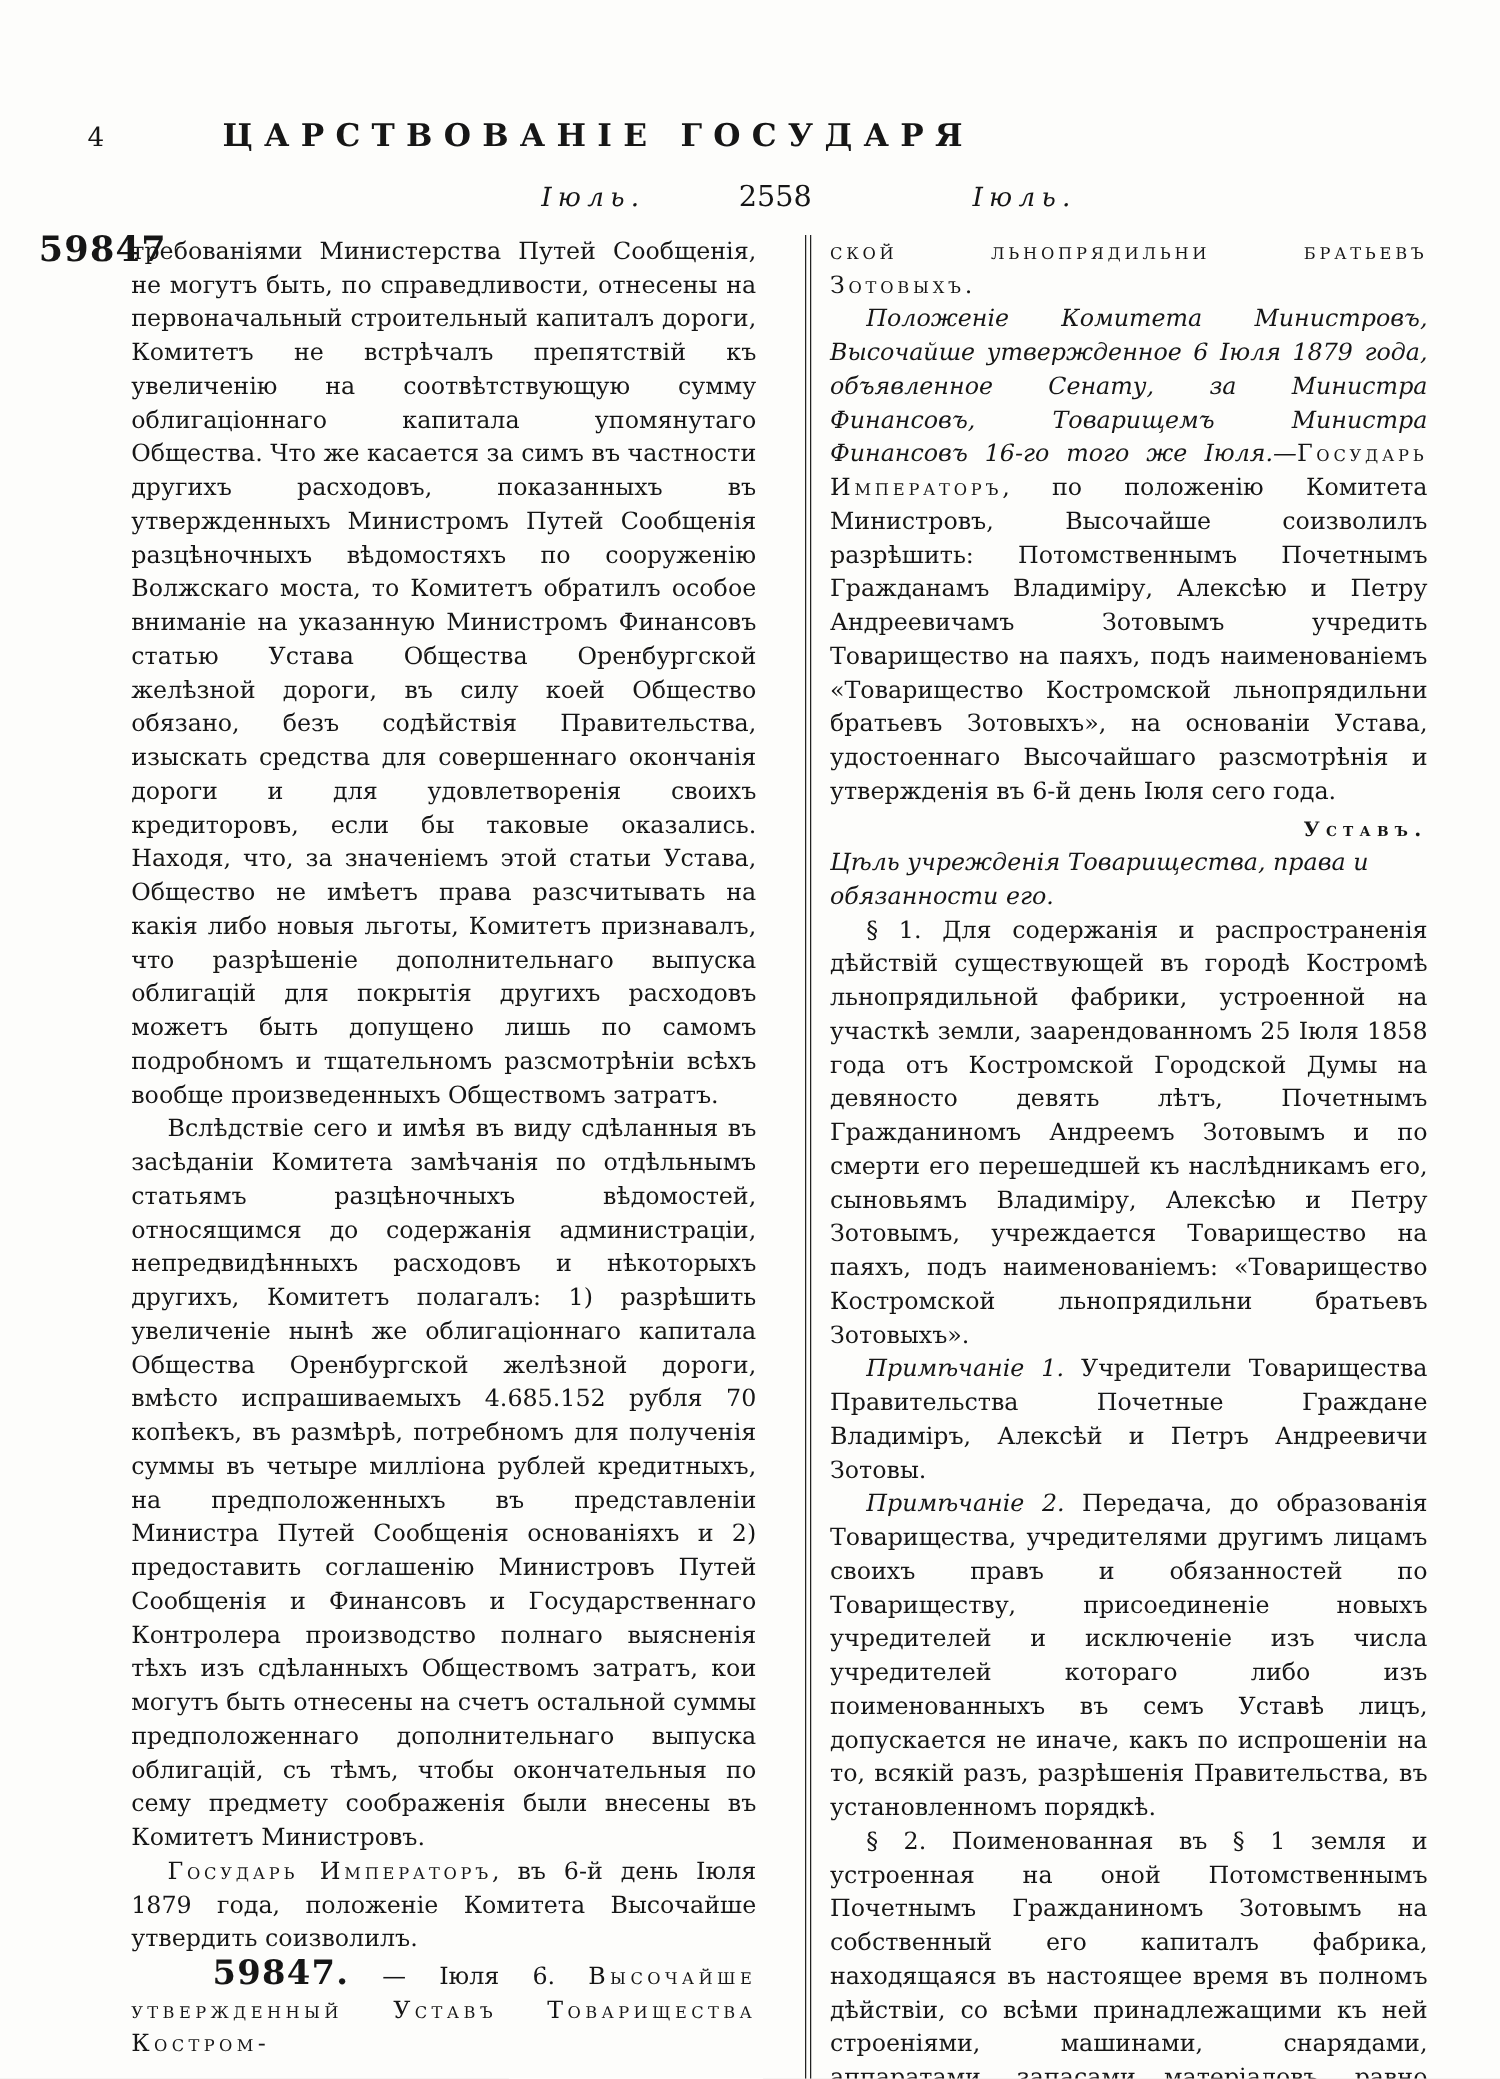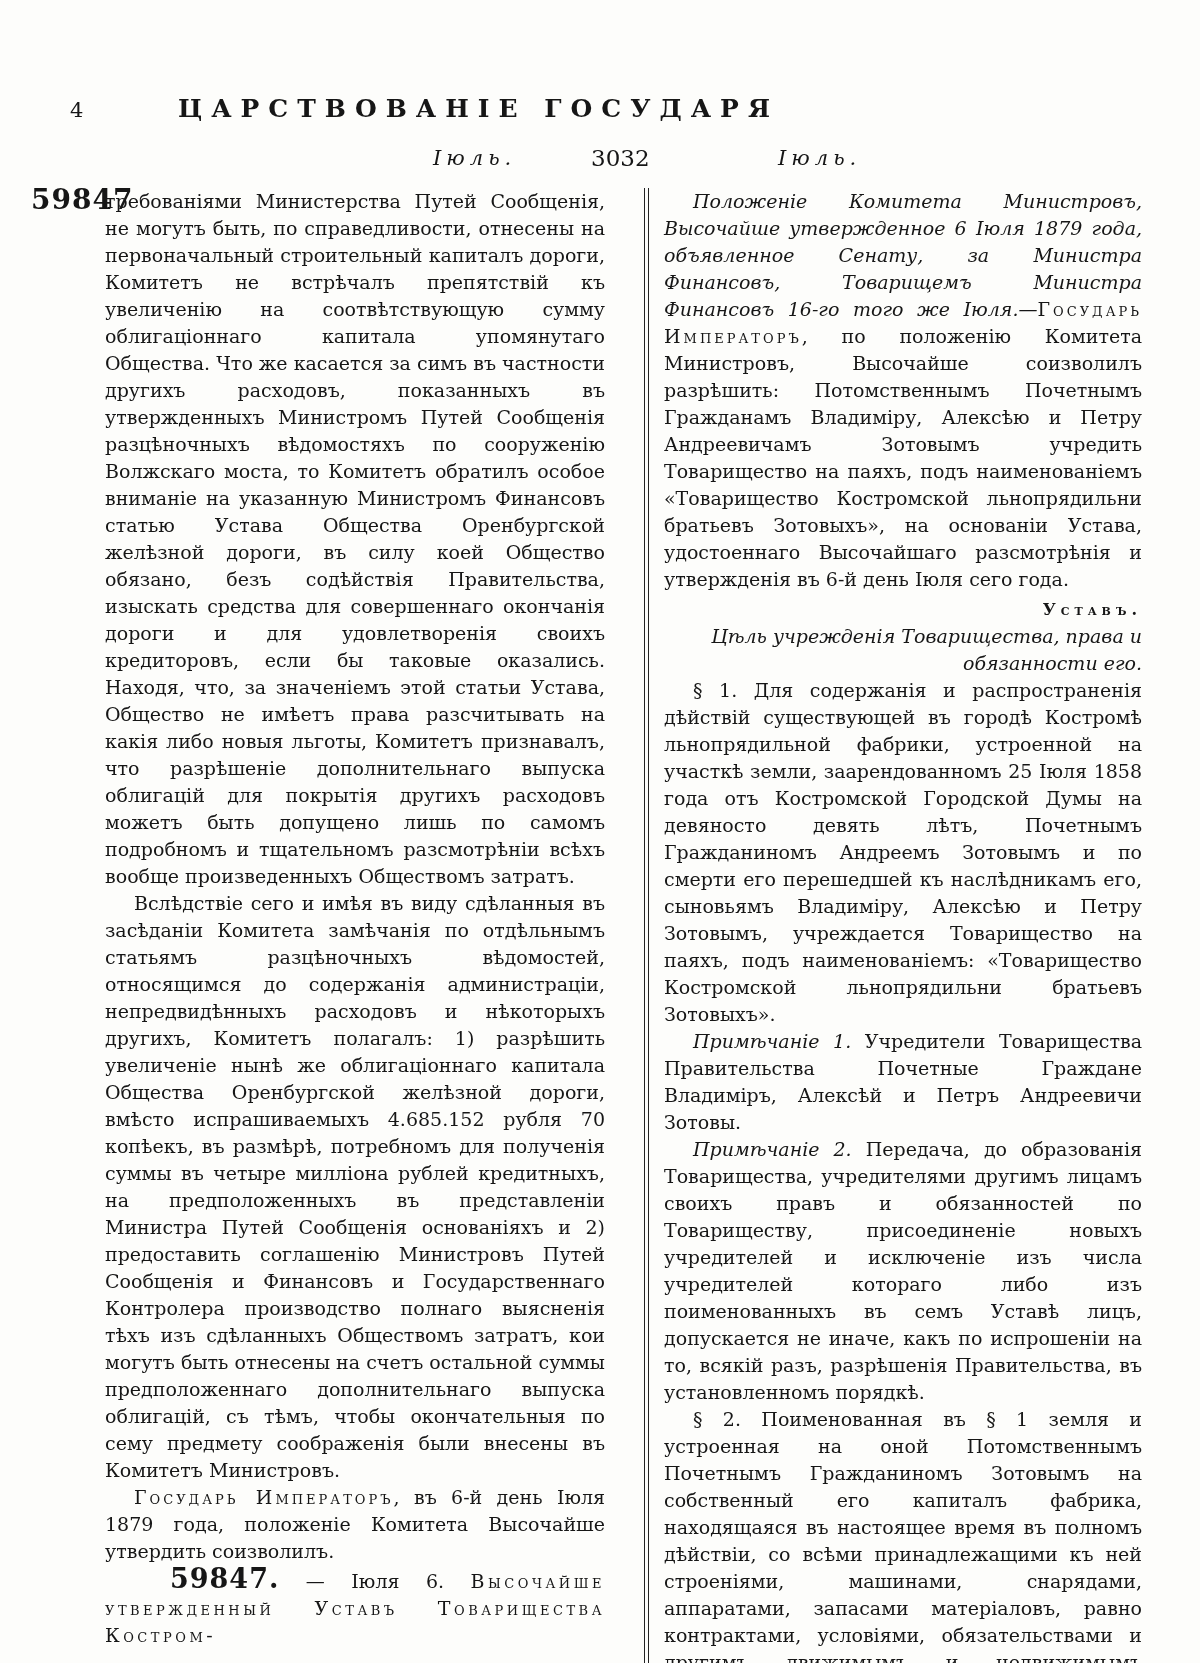--- a/index.html
+++ b/index.html
@@ -117,48 +117,49 @@
     font-weight: bold;
     font-variant: small-caps;
     letter-spacing: 5px;
     text-align: right;
     line-height: 27px;
   }
   .statute-sub {
     margin: 0;
     font-size: 19px;
     font-style: italic;
-    text-align: right;
+    text-align: left;
     line-height: 27px;
   }
 </style>
 </head>
 <body>
 
 <div class="page">
 
   <span class="pagenum">4</span>
   <div class="running-title">ЦАРСТВОВАНІЕ ГОСУДАРЯ</div>
   <span class="month month-l">Іюль.</span>
-  <span class="year">3032</span>
+  <span class="year">2558</span>
   <span class="month month-r">Іюль.</span>
 
   <div class="columns">
 
     <div class="col-left">
       <span class="margin-number">59847</span>
       <p class="body-p">требованіями Министерства Путей Сообщенія, не могутъ быть, по справедливости, отнесены на первоначальный строительный капиталъ дороги, Комитетъ не встрѣчалъ препятствій къ увеличенію на соотвѣтствующую сумму облигаціоннаго капитала упомянутаго Общества. Что же касается за симъ въ частности другихъ расходовъ, показанныхъ въ утвержденныхъ Министромъ Путей Сообщенія разцѣночныхъ вѣдомостяхъ по сооруженію Волжскаго моста, то Комитетъ обратилъ особое вниманіе на указанную Министромъ Финансовъ статью Устава Общества Оренбургской желѣзной дороги, въ силу коей Общество обязано, безъ содѣйствія Правительства, изыскать средства для совершеннаго окончанія дороги и для удовлетворенія своихъ кредиторовъ, если бы таковые оказались. Находя, что, за значеніемъ этой статьи Устава, Общество не имѣетъ права разсчитывать на какія либо новыя льготы, Комитетъ признавалъ, что разрѣшеніе дополнительнаго выпуска облигацій для покрытія другихъ расходовъ можетъ быть допущено лишь по самомъ подробномъ и тщательномъ разсмотрѣніи всѣхъ вообще произведенныхъ Обществомъ затратъ.</p>
       <p class="body-p indent">Вслѣдствіе сего и имѣя въ виду сдѣланныя въ засѣданіи Комитета замѣчанія по отдѣльнымъ статьямъ разцѣночныхъ вѣдомостей, относящимся до содержанія администраціи, непредвидѣнныхъ расходовъ и нѣкоторыхъ другихъ, Комитетъ полагалъ: 1) разрѣшить увеличеніе нынѣ же облигаціоннаго капитала Общества Оренбургской желѣзной дороги, вмѣсто испрашиваемыхъ 4.685.152 рубля 70 копѣекъ, въ размѣрѣ, потребномъ для полученія суммы въ четыре милліона рублей кредитныхъ, на предположенныхъ въ представленіи Министра Путей Сообщенія основаніяхъ и 2) предоставить соглашенію Министровъ Путей Сообщенія и Финансовъ и Государственнаго Контролера производство полнаго выясненія тѣхъ изъ сдѣланныхъ Обществомъ затратъ, кои могутъ быть отнесены на счетъ остальной суммы предположеннаго дополнительнаго выпуска облигацій, съ тѣмъ, чтобы окончательныя по сему предмету соображенія были внесены въ Комитетъ Министровъ.</p>
       <p class="body-p indent"><span class="sc">Государь Императоръ</span><span>, въ 6-й день Іюля 1879 года, положеніе Комитета Высочайше утвердить соизволилъ.</span></p>
       <p class="body-p act"><span class="act-number">59847.</span><span> — Іюля 6. </span><span class="act-title">Высочайше утвержденный Уставъ Товарищества Костром-</span></p>
     </div>
 
     <div class="divider"></div>
 
     <div class="col-right">
+      <p class="body-p cont">ской льнопрядильни братьевъ Зотовыхъ.</p>
       <p class="body-p indent"><span class="italic">Положеніе Комитета Министровъ, Высочайше утвержденное 6 Іюля 1879 года, объявленное Сенату, за Министра Финансовъ, Товарищемъ Министра Финансовъ 16-го того же Іюля.—</span><span class="sc">Государь Императоръ</span><span>, по положенію Комитета Министровъ, Высочайше соизволилъ разрѣшить: Потомственнымъ Почетнымъ Гражданамъ Владиміру, Алексѣю и Петру Андреевичамъ Зотовымъ учредить Товарищество на паяхъ, подъ наименованіемъ «Товарищество Костромской льнопрядильни братьевъ Зотовыхъ», на основаніи Устава, удостоеннаго Высочайшаго разсмотрѣнія и утвержденія въ 6-й день Іюля сего года.</span></p>
       <p class="statute-heading">Уставъ.</p>
       <p class="statute-sub">Цѣль учрежденія Товарищества, права и обязанности его.</p>
       <p class="body-p indent">§ 1. Для содержанія и распространенія дѣйствій существующей въ городѣ Костромѣ льнопрядильной фабрики, устроенной на участкѣ земли, заарендованномъ 25 Іюля 1858 года отъ Костромской Городской Думы на девяносто девять лѣтъ, Почетнымъ Гражданиномъ Андреемъ Зотовымъ и по смерти его перешедшей къ наслѣдникамъ его, сыновьямъ Владиміру, Алексѣю и Петру Зотовымъ, учреждается Товарищество на паяхъ, подъ наименованіемъ: «Товарищество Костромской льнопрядильни братьевъ Зотовыхъ».</p>
       <p class="body-p indent"><span class="italic">Примѣчаніе 1.</span><span> Учредители Товарищества Правительства Почетные Граждане Владиміръ, Алексѣй и Петръ Андреевичи Зотовы.</span></p>
       <p class="body-p indent"><span class="italic">Примѣчаніе 2.</span><span> Передача, до образованія Товарищества, учредителями другимъ лицамъ своихъ правъ и обязанностей по Товариществу, присоединеніе новыхъ учредителей и исключеніе изъ числа учредителей котораго либо изъ поименованныхъ въ семъ Уставѣ лицъ, допускается не иначе, какъ по испрошеніи на то, всякій разъ, разрѣшенія Правительства, въ установленномъ порядкѣ.</span></p>
       <p class="body-p indent">§ 2. Поименованная въ § 1 земля и устроенная на оной Потомственнымъ Почетнымъ Гражданиномъ Зотовымъ на собственный его капиталъ фабрика, находящаяся въ настоящее время въ полномъ дѣйствіи, со всѣми принадлежащими къ ней строеніями, машинами, снарядами, аппаратами, запасами матеріаловъ, равно контрактами, условіями, обязательствами и другимъ движимымъ и недвижимымъ имуществомъ въ городѣ Костромѣ, а также принадлежащіе учредителямъ на правѣ</p>
     </div>
 
   </div>

